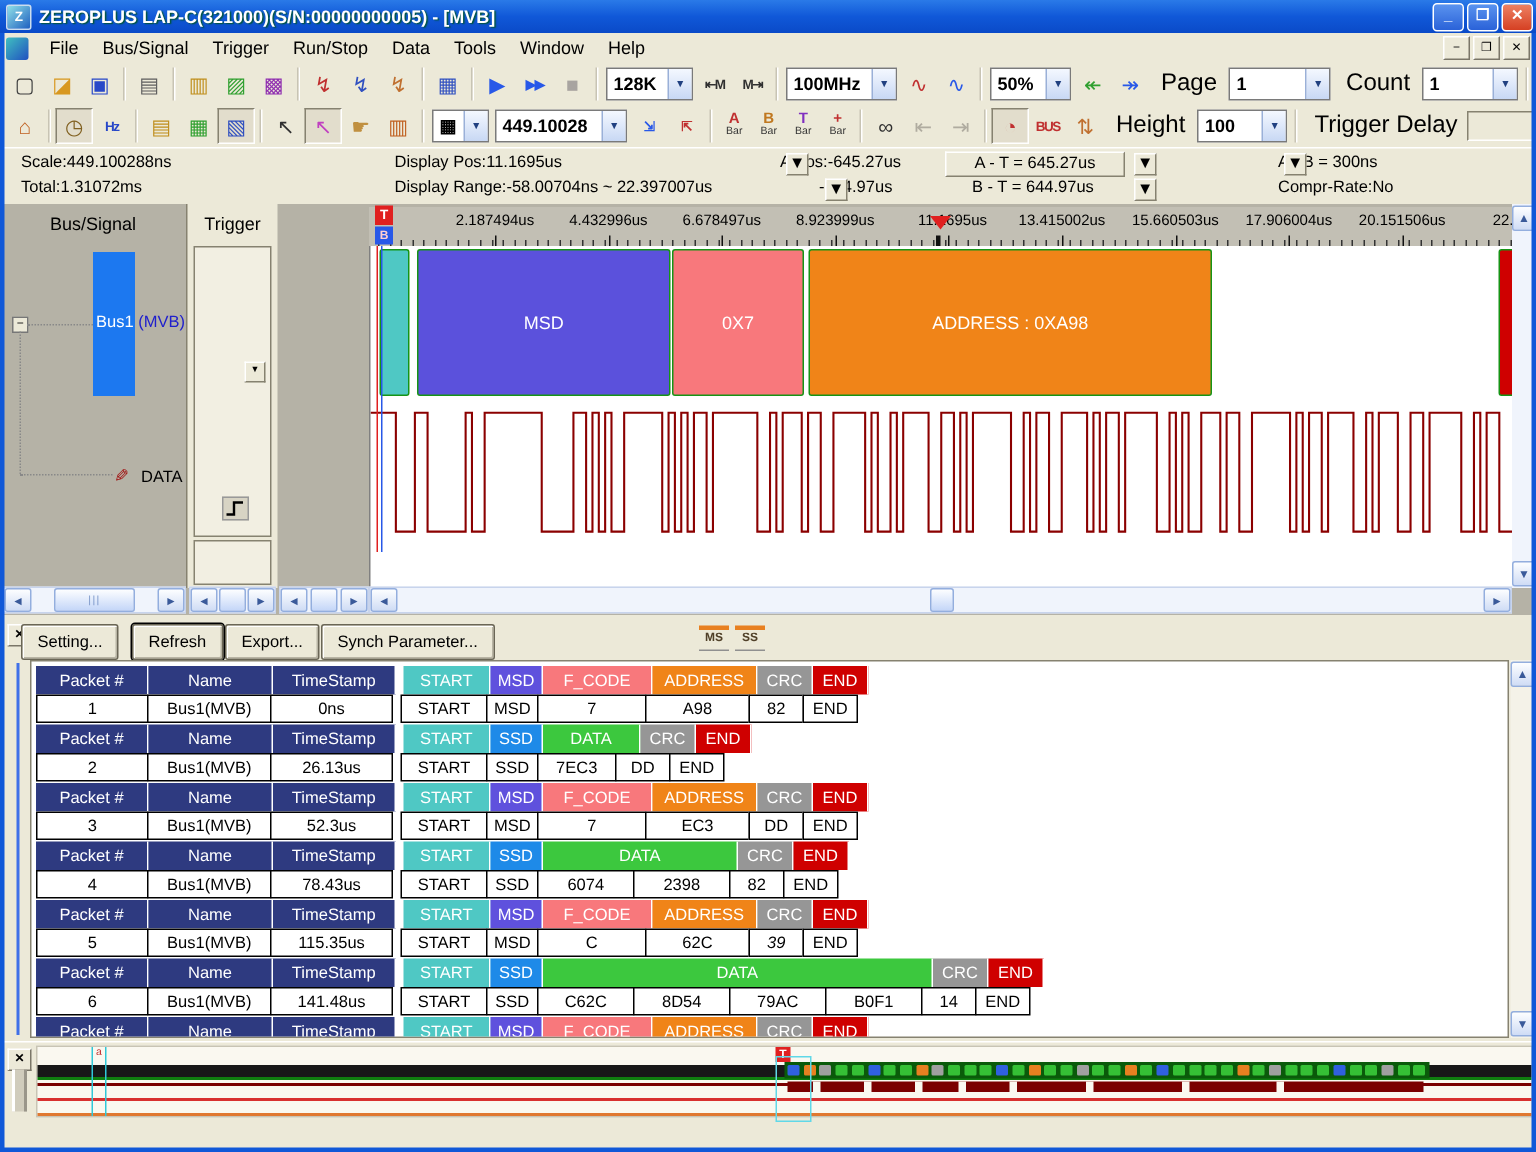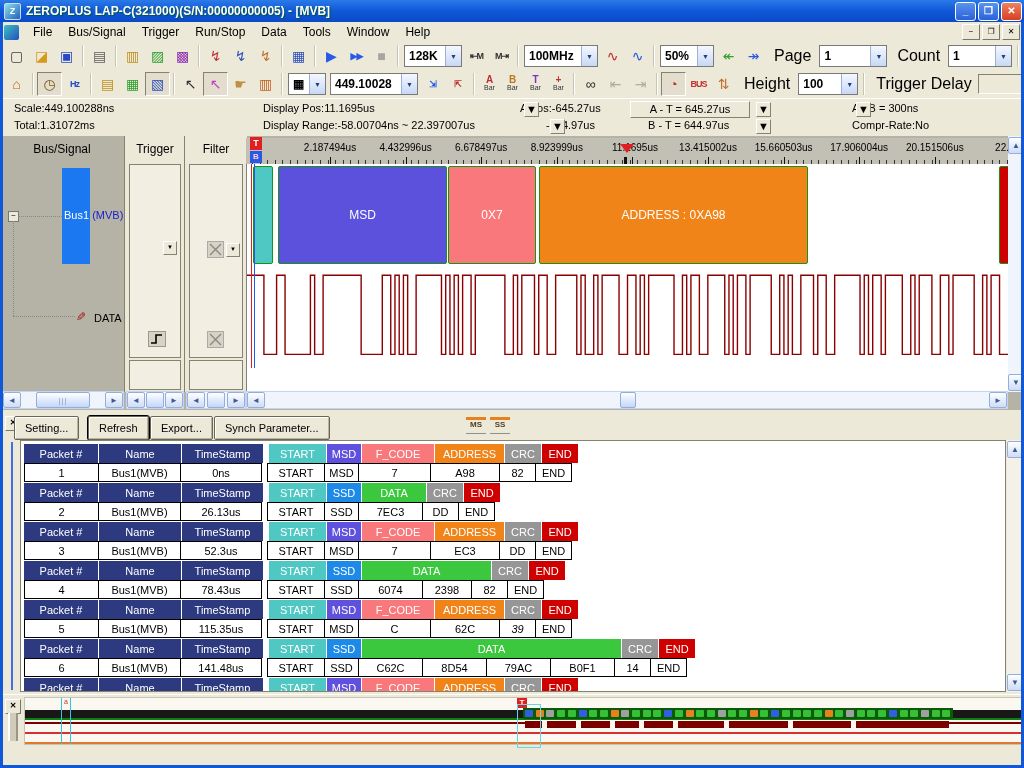--- a/index.html
+++ b/index.html
@@ -296,37 +296,20 @@
       <div id="data-pen">✎</div>
       <div id="data-label">DATA</div>
     </div>
     <div id="col-trig">
       <div class="colhdr">Trigger</div>
       <div class="tallcell">
         <span class="ddsm" style="right:3px;top:76px;">▼</span>
         <svg width="16" height="14" style="position:absolute;left:18px;top:166px;background:#d8d4c4;border:1px solid #999;">
             <path d="M2 11 H7 V3 H13" stroke="#000" stroke-width="1.6" fill="none"></path>
           </svg>
-      </div>
-      <div class="smallcell"></div>
-    </div>
-    <div id="col-filt">
-      <div class="colhdr">Filter</div>
-      <div class="tallcell">
-        <span class="xicon" style="left:17px;top:76px;">
-            <svg width="15" height="15">
-              <path d="M2 2 L13 13 M13 2 L2 13" stroke="#888" stroke-width="1.4"></path>
-            </svg>
-          </span>
-        <span class="ddsm" style="right:2px;top:78px;">▼</span>
-        <span class="xicon" style="left:17px;top:166px;">
-            <svg width="15" height="15">
-              <path d="M2 2 L13 13 M13 2 L2 13" stroke="#888" stroke-width="1.4"></path>
-            </svg>
-          </span>
       </div>
       <div class="smallcell"></div>
     </div>
 
     <div id="ruler">
         <span class="mtick" style="left: 6px;"></span>
         <span class="mtick" style="left: 13.55px;"></span>
         <span class="mtick" style="left: 21.1px;"></span>
         <span class="mtick" style="left: 28.65px;"></span>
         <span class="mtick" style="left: 36.2px;"></span>
@@ -545,21 +528,21 @@
               <span class="hcell" style="width: 37px; background: rgb(150, 150, 150);">CRC</span>
               <span class="hcell" style="width: 37px; background: rgb(207, 0, 0);">END</span>
             </div>
             <div class="prow">
               <span class="dcell first" style="width: 75px;">2</span>
               <span class="dcell" style="width: 83px;">Bus1(MVB)</span>
               <span class="dcell" style="width: 82px;">26.13us</span>
               <span class="pgap"></span>
               <span class="dcell first" style="width: 58px;">START</span>
               <span class="dcell" style="width: 35px;">SSD</span>
-              <span class="dcell" style="width: 65px;">7EC3</span>
+              <span class="dcell" style="width: 53px;">7EC3</span>
               <span class="dcell" style="width: 37px;">DD</span>
               <span class="dcell" style="width: 37px;">END</span>
             </div>
           </div>
           <div class="pkt">
             <div class="prow">
               <span class="hcell navy" style="width: 75px;">Packet #</span>
               <span class="hcell navy" style="width: 83px;">Name</span>
               <span class="hcell navy" style="width: 82px;">TimeStamp</span>
               <span class="pgap"></span>
@@ -597,21 +580,21 @@
               <span class="hcell" style="width: 37px; background: rgb(207, 0, 0);">END</span>
             </div>
             <div class="prow">
               <span class="dcell first" style="width: 75px;">4</span>
               <span class="dcell" style="width: 83px;">Bus1(MVB)</span>
               <span class="dcell" style="width: 82px;">78.43us</span>
               <span class="pgap"></span>
               <span class="dcell first" style="width: 58px;">START</span>
               <span class="dcell" style="width: 35px;">SSD</span>
               <span class="dcell" style="width: 65px;">6074</span>
-              <span class="dcell" style="width: 50px;">2398</span>
+              <span class="dcell" style="width: 65px;">2398</span>
               <span class="dcell" style="width: 37px;">82</span>
               <span class="dcell" style="width: 37px;">END</span>
             </div>
           </div>
           <div class="pkt">
             <div class="prow">
               <span class="hcell navy" style="width: 75px;">Packet #</span>
               <span class="hcell navy" style="width: 83px;">Name</span>
               <span class="hcell navy" style="width: 82px;">TimeStamp</span>
               <span class="pgap"></span>

